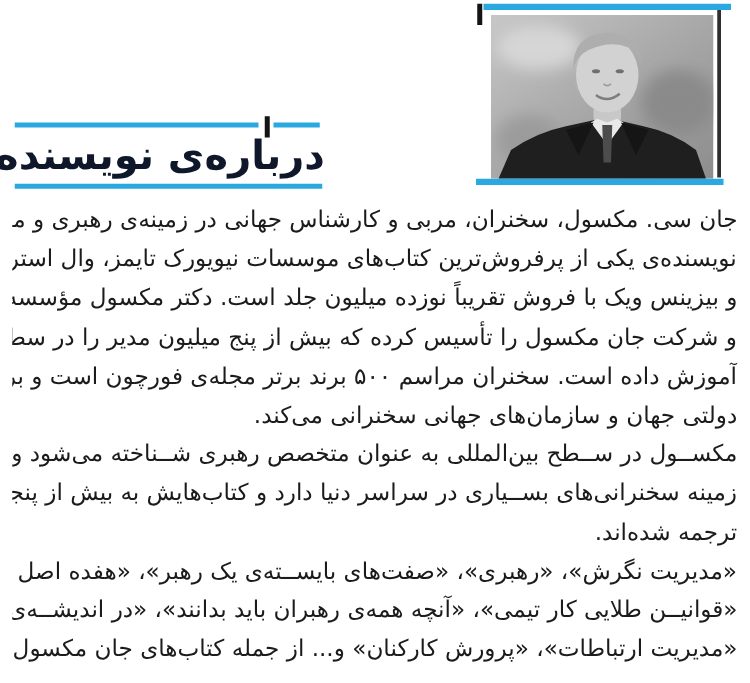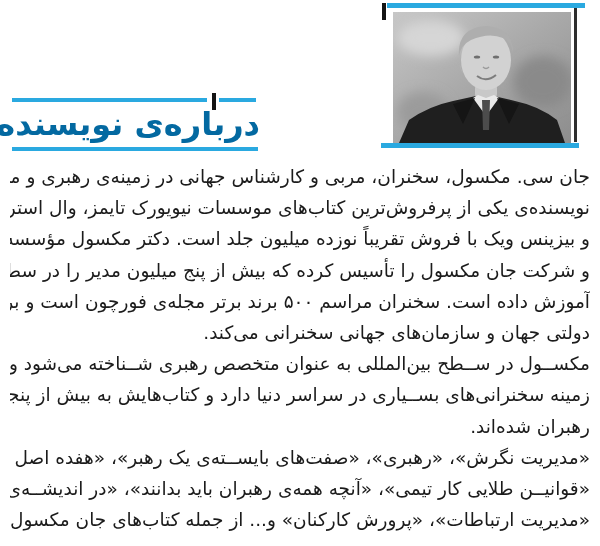--- a/index.html
+++ b/index.html
@@ -29,21 +29,21 @@
   .title-tick        { left: 212px; top: 93px;  width: 4px;   height: 17px; }
   .title-top-line-b  { left: 219px; top: 98px;  width: 37px;  height: 4px; }
   .title-bottom-line { left: 12px;  top: 147px; width: 246px; height: 4px; }
   .section-title {
     position: absolute;
     left: 8px; top: 102px;
     width: 252px;
     margin: 0;
     font-size: 32px;
     font-weight: bold;
-    color: #0369a1;
+    color: #0f172a;
     direction: rtl;
     text-align: left;
     white-space: nowrap;
     line-height: 44px;
   }
 
   
   .body-text {
     position: absolute;
     left: 10px; top: 161px;
@@ -120,19 +120,19 @@
 
   <div class="body-text" id="bodyText">
       <div class="body-line">جان سی. مکسول، سخنران، مربی و کارشناس جهانی در زمینه‌ی رهبری و مدیریت و</div>
       <div class="body-line">نویسنده‌ی یکی از پرفروش‌ترین کتاب‌های موسسات نیویورک تایمز، وال استریت ژورنال</div>
       <div class="body-line">و بیزینس ویک با فروش تقریباً نوزده میلیون جلد است. دکتر مکسول مؤسسه‌ی EQUIP</div>
       <div class="body-line">و شرکت جان مکسول را تأسیس کرده که بیش از پنج میلیون مدیر را در سطح جهان</div>
       <div class="body-line">آموزش داده است. سخنران مراسم ۵۰۰ برند برتر مجله‌ی فورچون است و برای رهبران</div>
       <div class="body-line last">دولتی جهان و سازمان‌های جهانی سخنرانی می‌کند.</div>
       <div class="body-line">مکســول در ســطح بین‌المللی به عنوان متخصص رهبری شــناخته می‌شود و در این</div>
       <div class="body-line">زمینه سخنرانی‌های بســیاری در سراسر دنیا دارد و کتاب‌هایش به بیش از پنجاه زبان</div>
-      <div class="body-line last">رهبران شده‌اند.</div>
+      <div class="body-line last">ترجمه شده‌اند.</div>
       <div class="body-line">«مدیریت نگرش»، «رهبری»، «صفت‌های بایســته‌ی یک رهبر»، «هفده اصل کار تیمی»،</div>
       <div class="body-line">«قوانیــن طلایی کار تیمی»، «آنچه همه‌ی رهبران باید بدانند»، «در اندیشــه‌ی تحول»،</div>
       <div class="body-line last">«مدیریت ارتباطات»، «پرورش کارکنان» و... از جمله کتاب‌های جان مکسول است.</div>
     </div>
 
 </div>
 
 </body></html>

